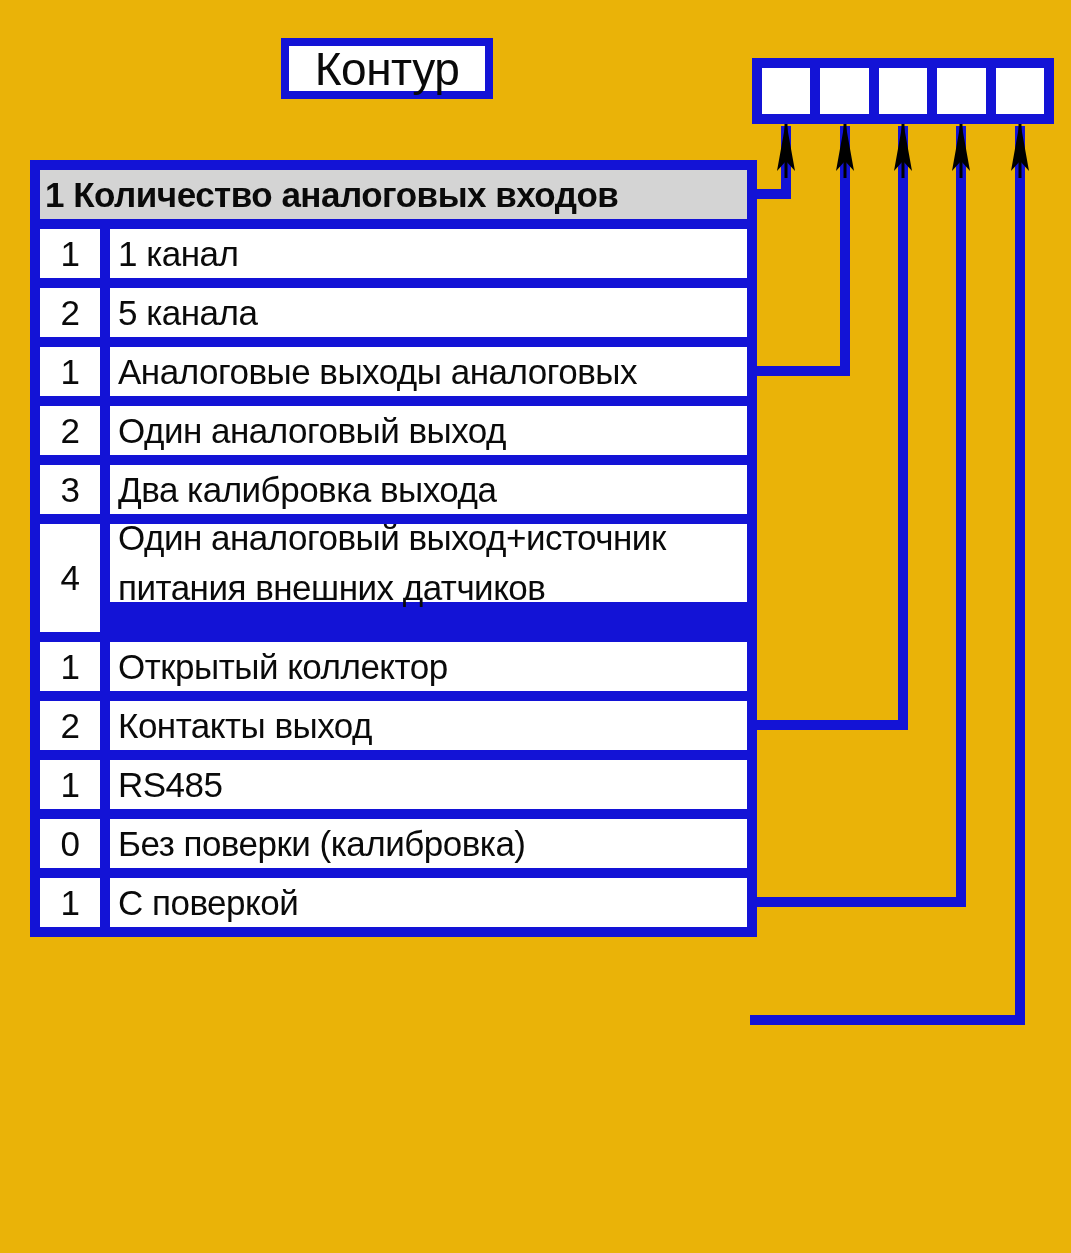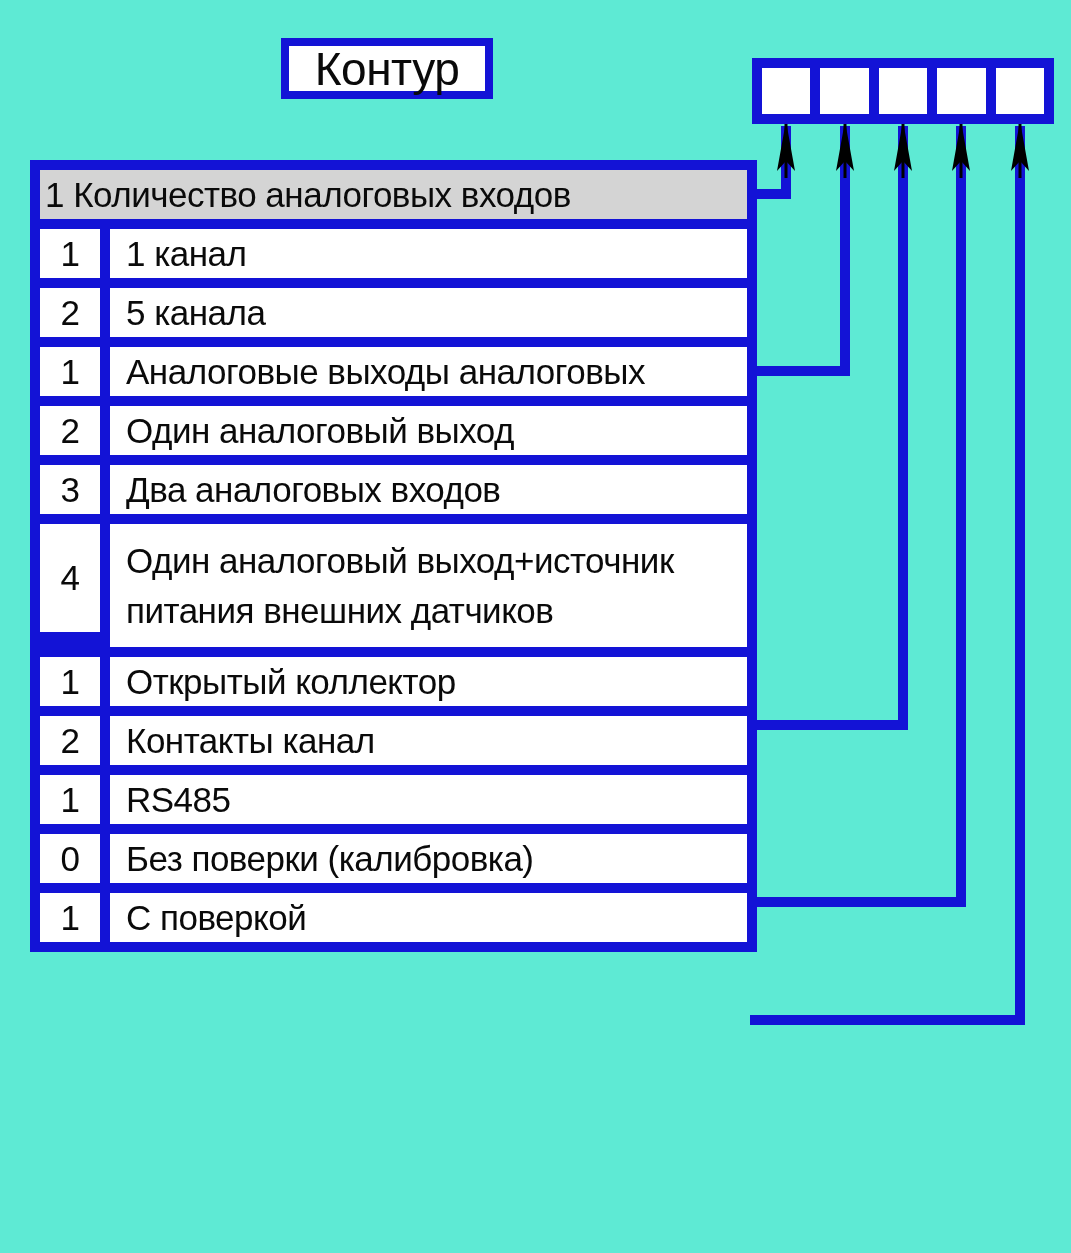--- a/index.html
+++ b/index.html
@@ -1,17 +1,17 @@
 <!DOCTYPE html>
 <html><head>
 <meta charset="utf-8">
 <style>
   html,body{margin:0;padding:0;background:#ffffff;}
   #canvas{
-    position:relative;width:1071px;height:1253px;background:#5eead4;overflow:hidden;
+    position:relative;width:1071px;height:1253px;background:#eab308;overflow:hidden;
     font-family:"Liberation Sans",sans-serif;color:#0a0a0a;letter-spacing:-0.5px;
   }
   
   .title-box{
     position:absolute;left:281px;top:38px;width:212px;height:61px;
     border:8px solid #1313d6;box-sizing:border-box;background:#fff;
     display:flex;align-items:center;justify-content:center;
   }
   .title-box span{font-size:46px;line-height:46px;white-space:nowrap;}
   
@@ -27,35 +27,35 @@
   .astem{stroke:#000000;stroke-width:3;}
   .ahead{fill:#000000;}
   
   .opt-table{
     position:absolute;left:30px;top:160px;width:727px;
     background:#1313d6;box-sizing:border-box;padding:10px;
     display:flex;flex-direction:column;gap:10px;
   }
   .hdr{
     height:49px;background:#d4d4d4;
-    font-weight:400;font-size:35px;line-height:49px;
+    font-weight:700;font-size:35px;line-height:49px;
     padding-left:5px;white-space:nowrap;overflow:visible;
   }
   .row{display:flex;gap:10px;}
   .num{
     width:60px;height:49px;background:#ffffff;flex:0 0 60px;
     font-size:35px;line-height:49px;text-align:center;
   }
   .desc{
     flex:1;height:49px;background:#ffffff;
-    font-size:35px;line-height:49px;padding-left:16px;white-space:nowrap;overflow:visible;
+    font-size:35px;line-height:49px;padding-left:8px;white-space:nowrap;overflow:visible;
   }
   .row-tall .num{height:108px;line-height:108px;}
   .row-tall .desc{
-    height:123px;white-space:normal;line-height:50px;
+    height:78px;white-space:normal;line-height:50px;
     display:flex;align-items:center;
   }
   .row-tall .desc div{width:100%;}
 </style>
 </head>
 <body>
 
 <div id="canvas">
 
   <svg class="connectors" width="1071" height="1253" viewBox="0 0 1071 1253">
@@ -114,36 +114,36 @@
     <div class="row">
       <div class="num">1</div>
       <div class="desc">Аналоговые выходы аналоговых</div>
     </div>
     <div class="row">
       <div class="num">2</div>
       <div class="desc">Один аналоговый выход</div>
     </div>
     <div class="row">
       <div class="num">3</div>
-      <div class="desc">Два аналоговых входов</div>
+      <div class="desc">Два калибровка выхода</div>
     </div>
     <div class="row row-tall">
       <div class="num">4</div>
       <div class="desc">
         <div>Один аналоговый выход+источник питания внешних датчиков</div>
       </div>
     </div>
 
     <div class="row">
       <div class="num">1</div>
       <div class="desc">Открытый коллектор</div>
     </div>
     <div class="row">
       <div class="num">2</div>
-      <div class="desc">Контакты канал</div>
+      <div class="desc">Контакты выход</div>
     </div>
 
     <div class="row">
       <div class="num">1</div>
       <div class="desc">RS485</div>
     </div>
 
     <div class="row">
       <div class="num">0</div>
       <div class="desc">Без поверки (калибровка)</div>

